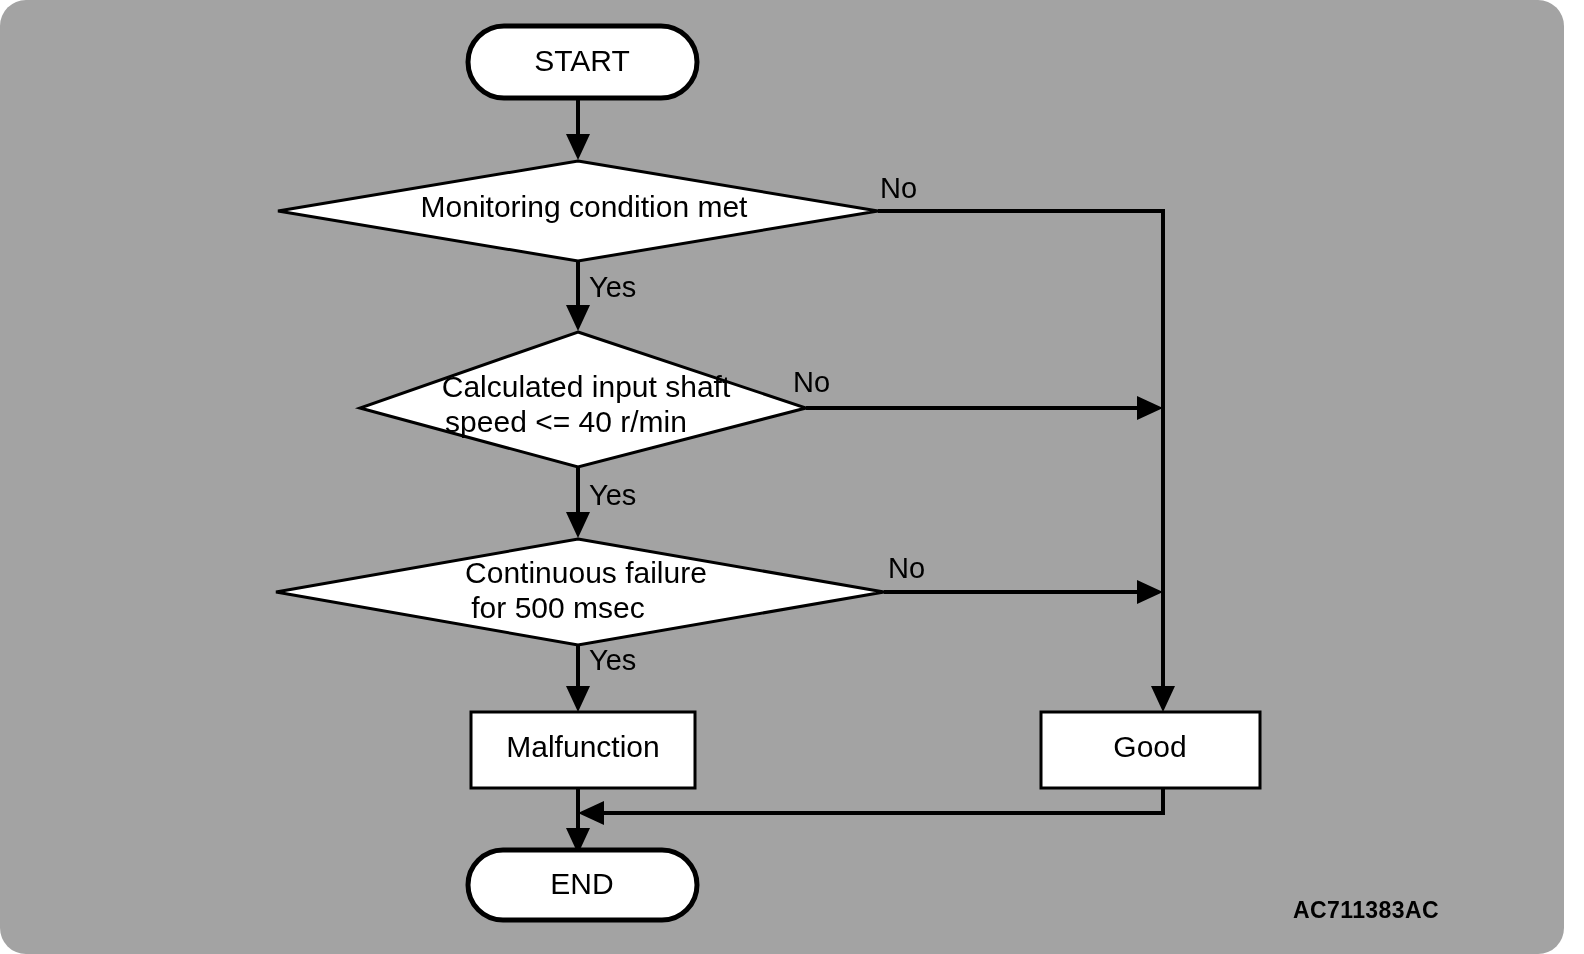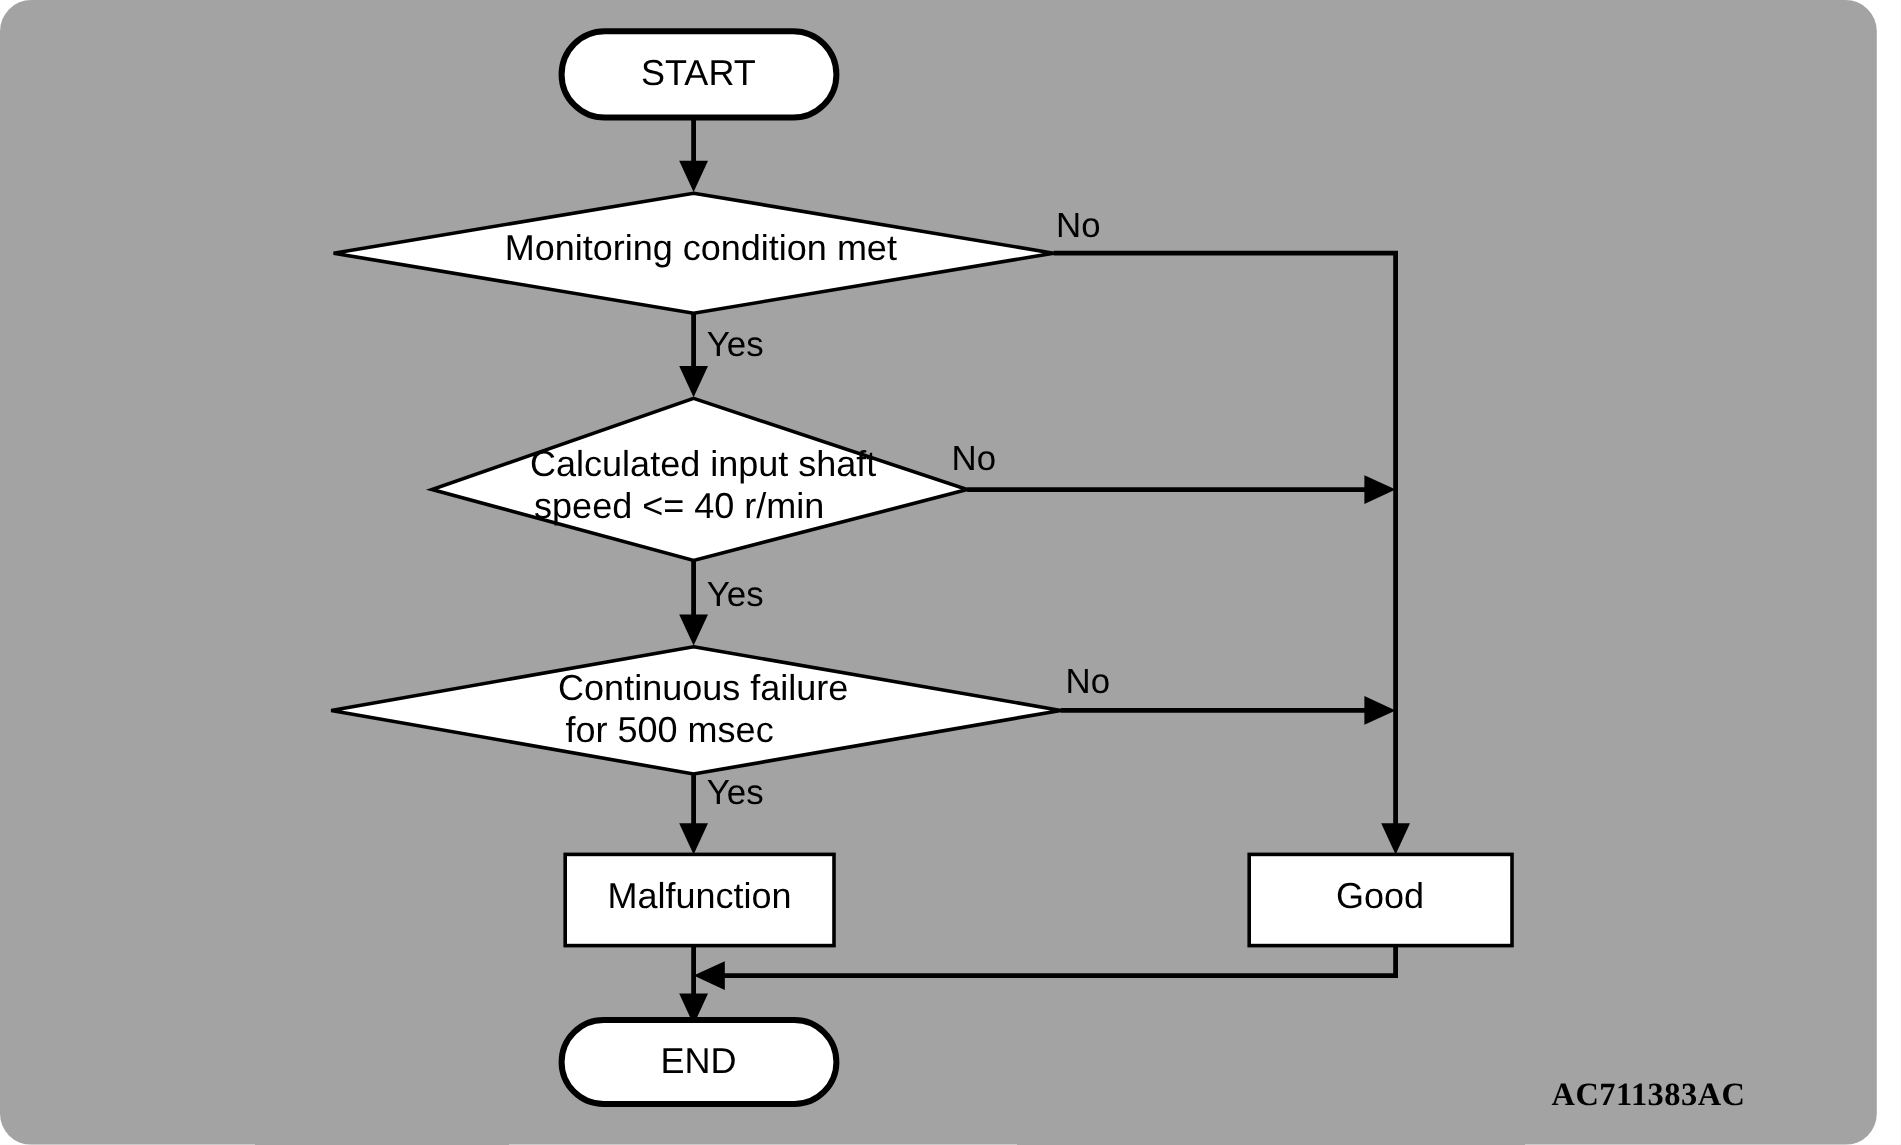--- a/index.html
+++ b/index.html
@@ -60,22 +60,22 @@
   }
   .branch-label {
     font-family: "Liberation Sans", sans-serif;
     font-size: 29px;
     fill: #000000;
     text-anchor: start;
     dominant-baseline: middle;
   }
   .ref-code {
     position: absolute;
-    font-family: Liberation Serif, serif;
-    font-size: 27px;
+    font-family: Liberation Sans, sans-serif;
+    font-size: 23px;
     font-weight: bold;
     letter-spacing: 0.4px;
     color: #000000;
     white-space: nowrap;
   }
 </style>
 </head>
 <body>
 
 <div id="canvas">

